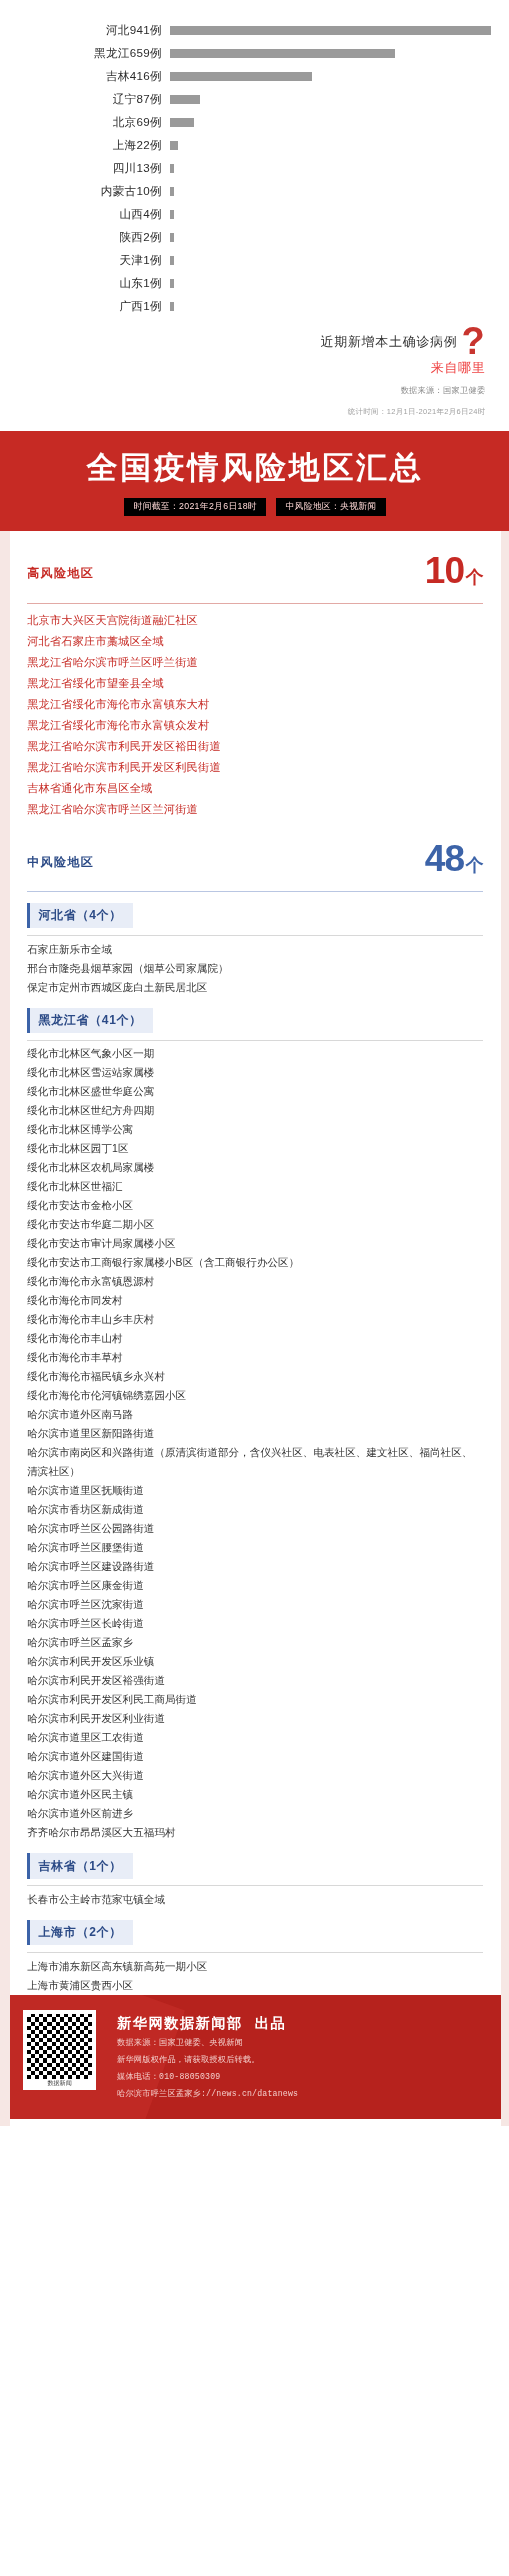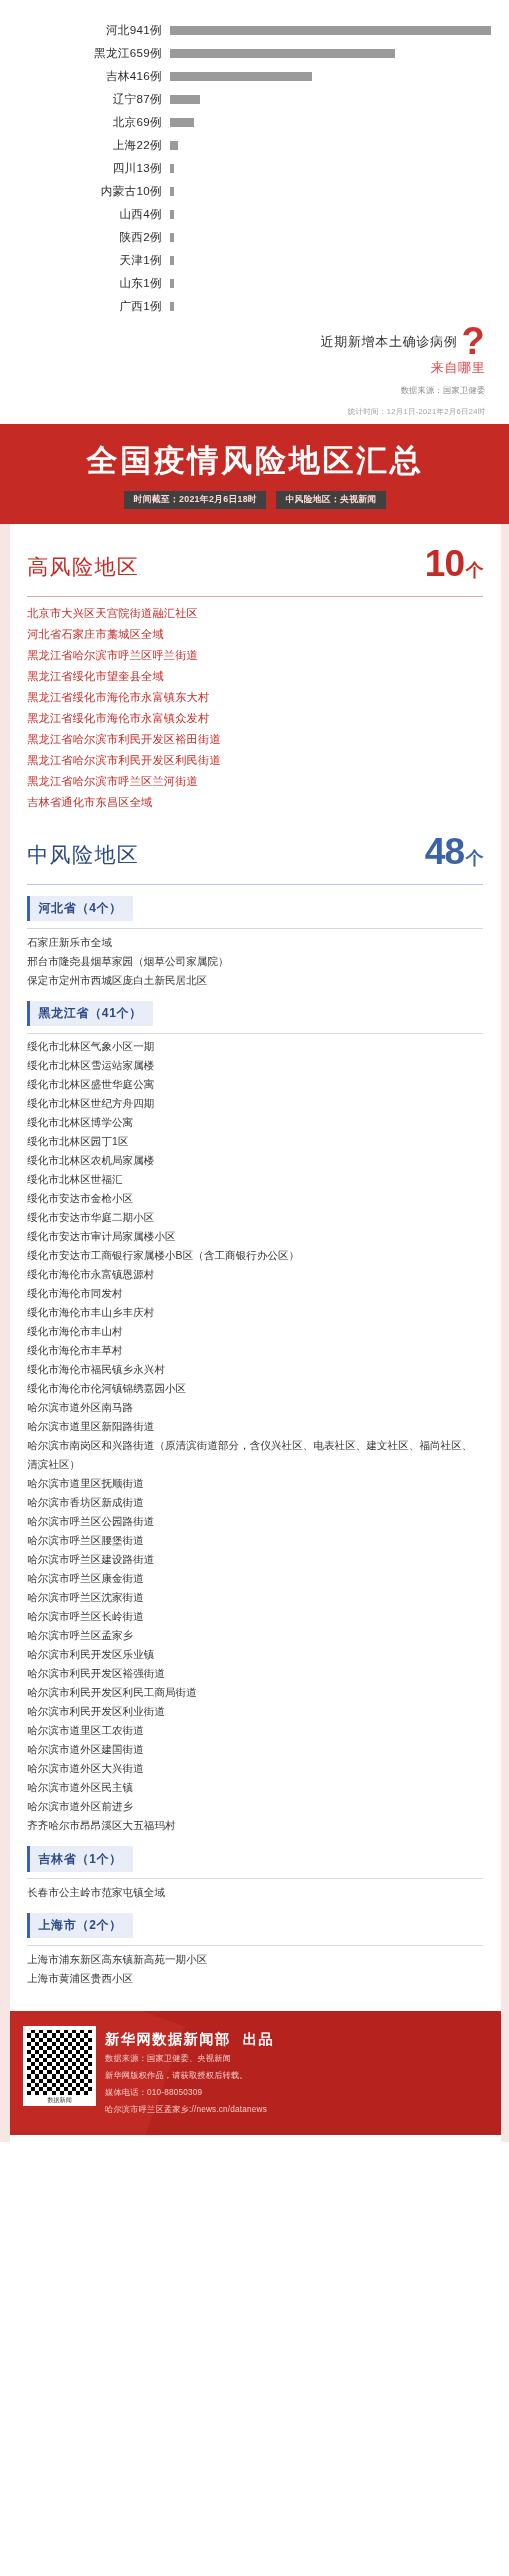--- a/index.html
+++ b/index.html
@@ -8,21 +8,21 @@
     width:510px;
     font-family:"Liberation Sans","DejaVu Sans",sans-serif;
     background:#ffffff;
     color:#222;
   }
   .page { width:510px; position:relative; }
 
   
   .chart-section {
     background:#ffffff;
-    padding:19px 0 7px 0;
+    padding:19px 0 14px 0;
   }
   .bar-row {
     display:flex;
     align-items:center;
     height:23px;
     padding-left:0;
   }
   .bar-label {
     width:170px;
     text-align:right;
@@ -97,48 +97,47 @@
     letter-spacing:2.7px;
     line-height:38px;
   }
   .banner-meta {
     margin-top:11px;
     display:flex;
     justify-content:center;
     gap:9.5px;
   }
   .meta-chip {
-    background:#404040;
+    background:#000000;
     color:#ffd9d7;
     font-size:8.8px;
     padding:3.4px 9.5px;
     letter-spacing:0.3px;
-    font-weight:bold;
   }
 
   
   .body-wrap {
     background:#f6e7e4;
     padding:0 0 0 0;
   }
   .card {
     background:#ffffff;
     margin:0 9.5px;
     padding:12.2px 0 6.8px 0;
   }
 
   .sec-head {
     display:flex;
     align-items:center;
     justify-content:space-between;
     padding:8.2px 17.7px 2.7px 17.7px;
   }
   .sec-title {
-    font-size:21px;
-    font-weight:normal;
+    font-size:12px;
+    font-weight:bold;
     color:#c62a24;
     letter-spacing:1.4px;
     position:relative;
   }
   .sec-title.mid { color:#2b4a86; }
   .sec-count {
     font-size:37px;
     font-weight:bold;
     color:#c62a24;
     letter-spacing:-0.7px;
@@ -181,28 +180,29 @@
   }
   .area-item {
     font-size:10.5px;
     color:#333;
     line-height:19px;
     letter-spacing:0.1px;
   }
 
   
   .footer {
-    margin-top:23px;
+    margin-top:0;
     background:#b6221d;
     padding:15px 13.6px 17.7px 13.6px;
     display:flex;
     align-items:flex-start;
-    gap:9px;
+    gap:21px;
     position:relative;
     overflow:hidden;
+    font-family:Liberation Mono, monospace;
   }
   .footer:before{
     content:"";
     position:absolute;
     left:-27px; top:-20.4px;
     width:177px; height:177px;
     background:#c9302a;
     transform:rotate(20deg);
     opacity:.55;
   }
@@ -357,22 +357,22 @@
       <div class="hr-line"></div>
       <div class="risk-list" id="high-list">
           <div class="risk-item">北京市大兴区天宫院街道融汇社区</div>
           <div class="risk-item">河北省石家庄市藁城区全域</div>
           <div class="risk-item">黑龙江省哈尔滨市呼兰区呼兰街道</div>
           <div class="risk-item">黑龙江省绥化市望奎县全域</div>
           <div class="risk-item">黑龙江省绥化市海伦市永富镇东大村</div>
           <div class="risk-item">黑龙江省绥化市海伦市永富镇众发村</div>
           <div class="risk-item">黑龙江省哈尔滨市利民开发区裕田街道</div>
           <div class="risk-item">黑龙江省哈尔滨市利民开发区利民街道</div>
+          <div class="risk-item">吉林省通化市东昌区全域</div>
           <div class="risk-item">黑龙江省哈尔滨市呼兰区兰河街道</div>
-          <div class="risk-item">吉林省通化市东昌区全域</div>
         </div>
 
       <div class="sec-head" style="margin-top:12.2px">
         <div class="sec-title mid">中风险地区</div>
         <div class="sec-count mid"><span>48</span><span class="unit">个</span></div>
       </div>
       <div class="hr-line mid"></div>
       <div id="prov-list">
           <div class="prov-block"><div class="prov-head">河北省（4个）</div><div class="prov-sep"></div><div class="area-item">石家庄新乐市全域</div><div class="area-item">邢台市隆尧县烟草家园（烟草公司家属院）</div><div class="area-item">保定市定州市西城区庞白土新民居北区</div></div>
           <div class="prov-block"><div class="prov-head">黑龙江省（41个）</div><div class="prov-sep"></div><div class="area-item">绥化市北林区气象小区一期</div><div class="area-item">绥化市北林区雪运站家属楼</div><div class="area-item">绥化市北林区盛世华庭公寓</div><div class="area-item">绥化市北林区世纪方舟四期</div><div class="area-item">绥化市北林区博学公寓</div><div class="area-item">绥化市北林区园丁1区</div><div class="area-item">绥化市北林区农机局家属楼</div><div class="area-item">绥化市北林区世福汇</div><div class="area-item">绥化市安达市金枪小区</div><div class="area-item">绥化市安达市华庭二期小区</div><div class="area-item">绥化市安达市审计局家属楼小区</div><div class="area-item">绥化市安达市工商银行家属楼小B区（含工商银行办公区）</div><div class="area-item">绥化市海伦市永富镇恩源村</div><div class="area-item">绥化市海伦市同发村</div><div class="area-item">绥化市海伦市丰山乡丰庆村</div><div class="area-item">绥化市海伦市丰山村</div><div class="area-item">绥化市海伦市丰草村</div><div class="area-item">绥化市海伦市福民镇乡永兴村</div><div class="area-item">绥化市海伦市伦河镇锦绣嘉园小区</div><div class="area-item">哈尔滨市道外区南马路</div><div class="area-item">哈尔滨市道里区新阳路街道</div><div class="area-item">哈尔滨市南岗区和兴路街道（原清滨街道部分，含仪兴社区、电表社区、建文社区、福尚社区、清滨社区）</div><div class="area-item">哈尔滨市道里区抚顺街道</div><div class="area-item">哈尔滨市香坊区新成街道</div><div class="area-item">哈尔滨市呼兰区公园路街道</div><div class="area-item">哈尔滨市呼兰区腰堡街道</div><div class="area-item">哈尔滨市呼兰区建设路街道</div><div class="area-item">哈尔滨市呼兰区康金街道</div><div class="area-item">哈尔滨市呼兰区沈家街道</div><div class="area-item">哈尔滨市呼兰区长岭街道</div><div class="area-item">哈尔滨市呼兰区孟家乡</div><div class="area-item">哈尔滨市利民开发区乐业镇</div><div class="area-item">哈尔滨市利民开发区裕强街道</div><div class="area-item">哈尔滨市利民开发区利民工商局街道</div><div class="area-item">哈尔滨市利民开发区利业街道</div><div class="area-item">哈尔滨市道里区工农街道</div><div class="area-item">哈尔滨市道外区建国街道</div><div class="area-item">哈尔滨市道外区大兴街道</div><div class="area-item">哈尔滨市道外区民主镇</div><div class="area-item">哈尔滨市道外区前进乡</div><div class="area-item">齐齐哈尔市昂昂溪区大五福玛村</div></div>

